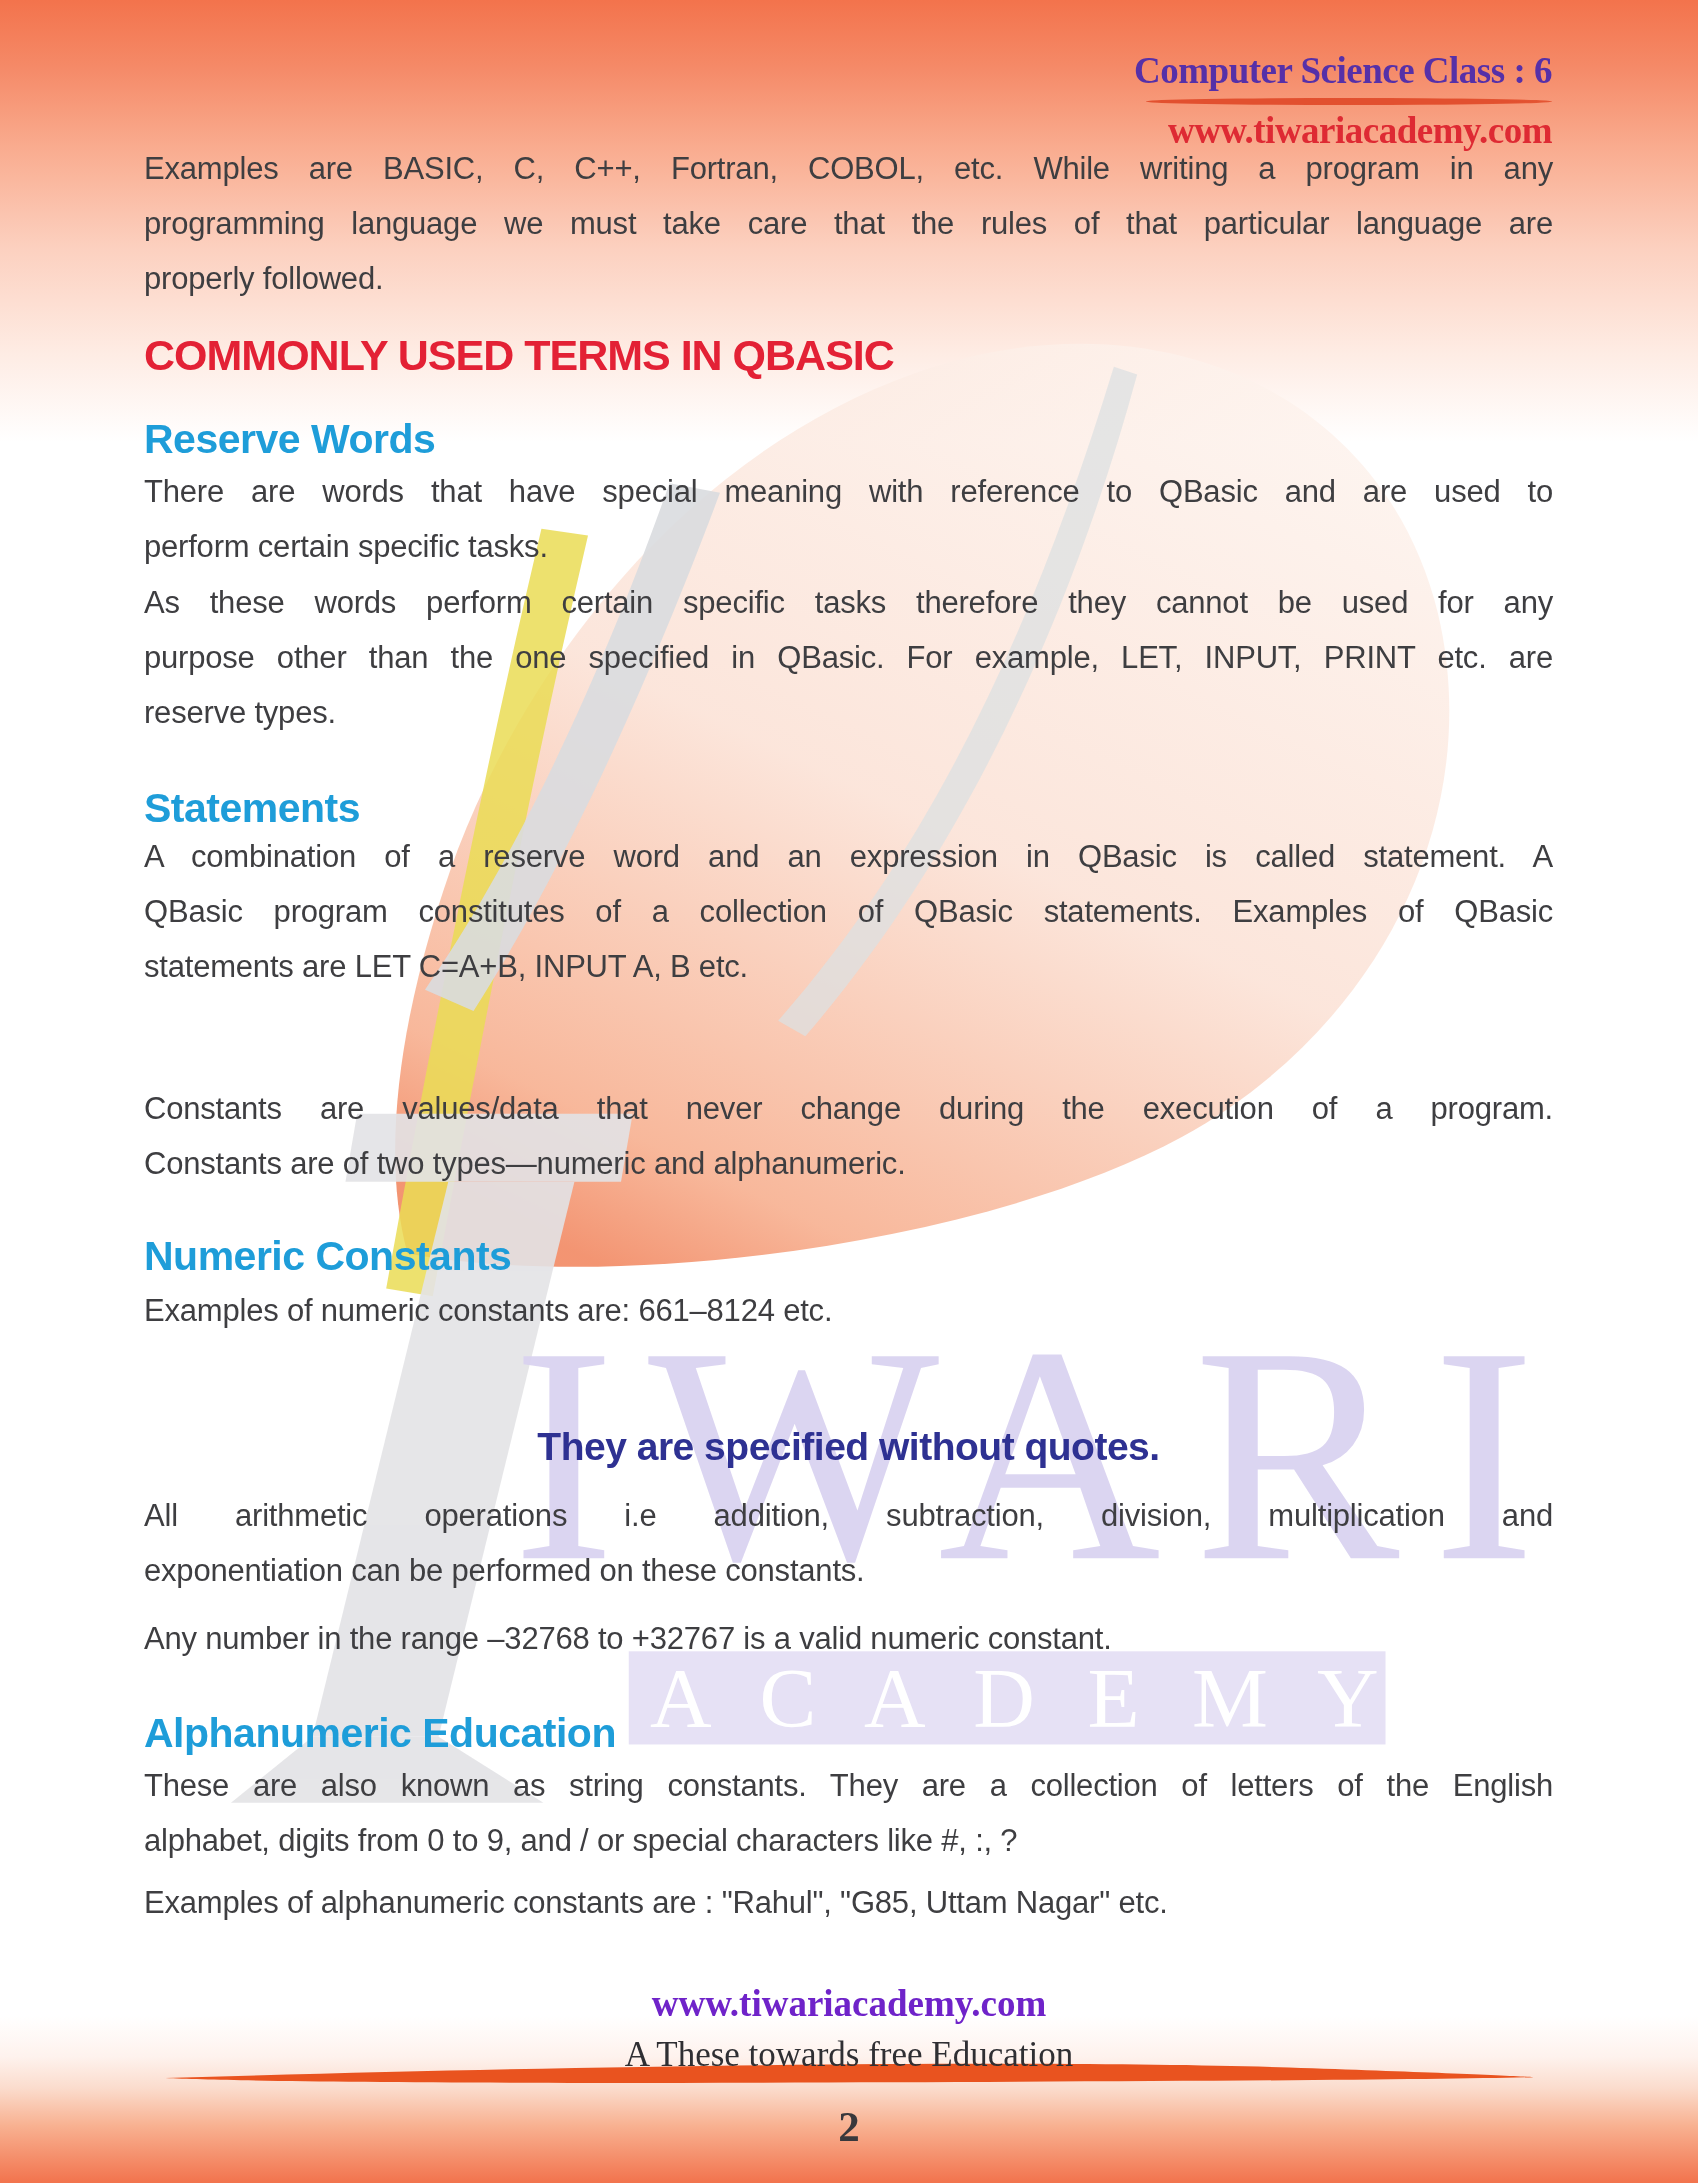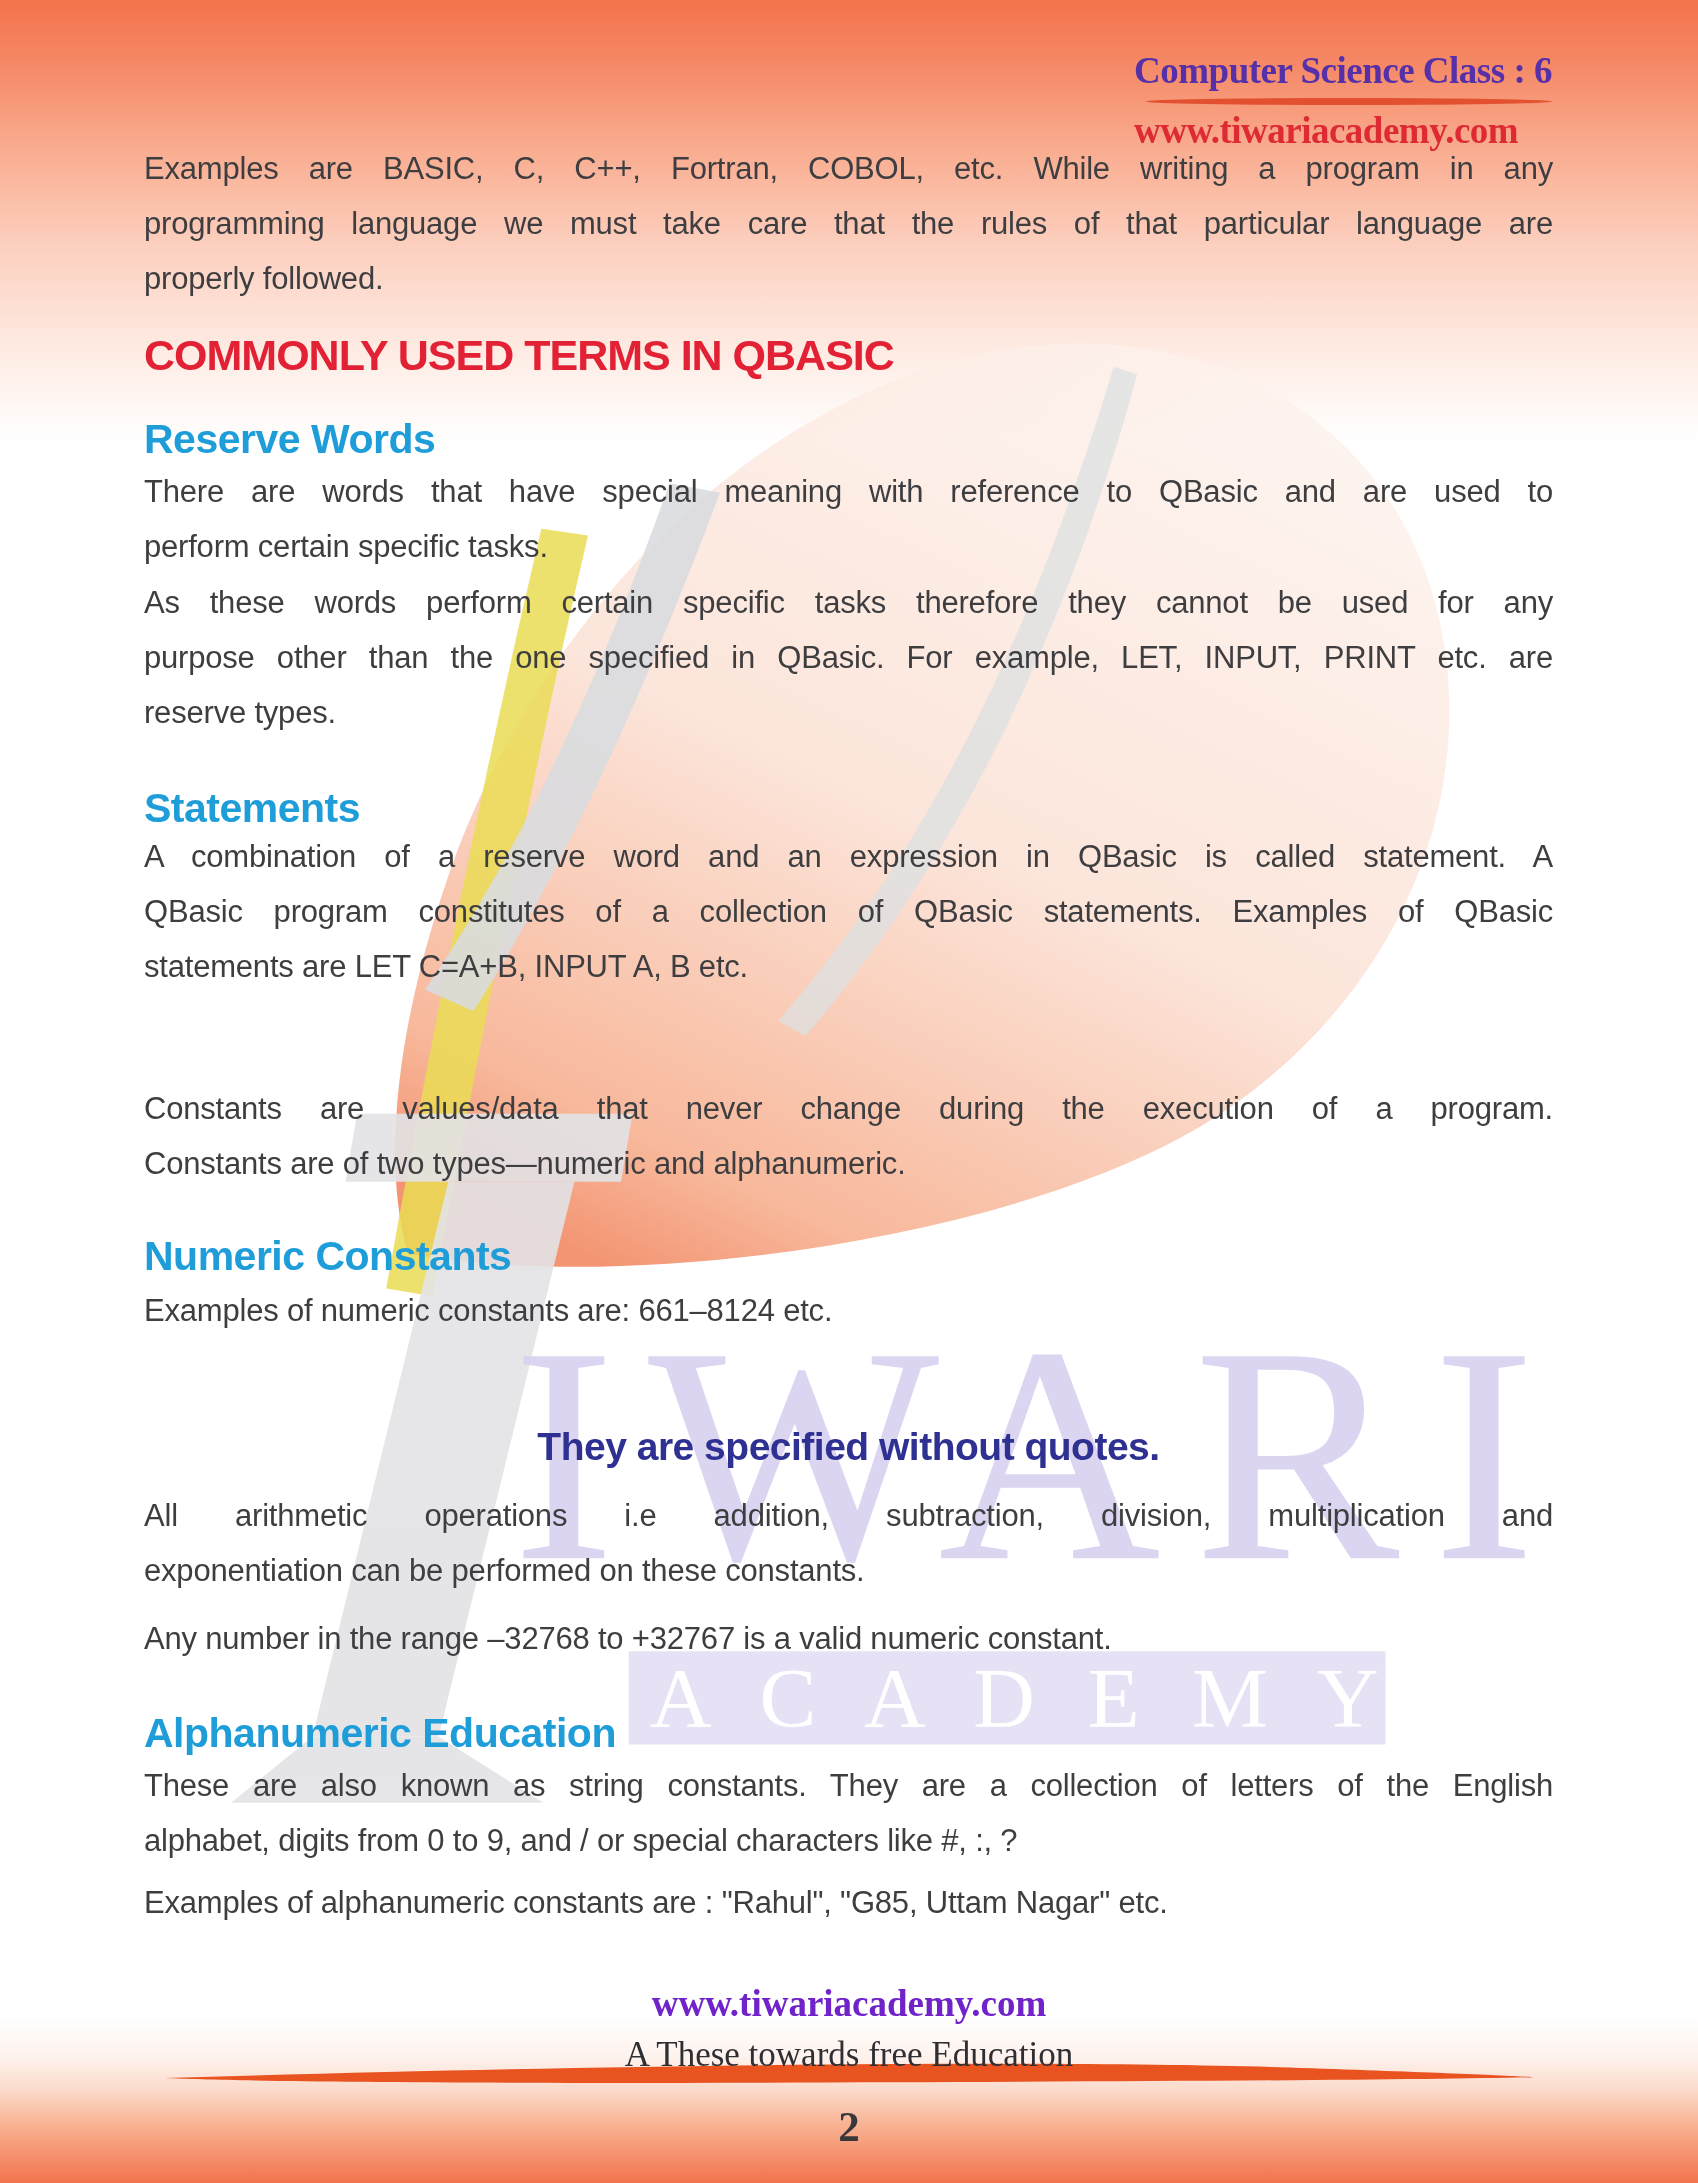--- a/index.html
+++ b/index.html
@@ -10,21 +10,21 @@
     overflow:hidden;
     background:linear-gradient(180deg,
       #F3734C 0px, #F58A68 68px, #F9AB8E 146px, #FCD0BF 247px, #FEECE4 354px, #FFFFFF 442px,
       #FFFFFF 2016px, #FEF2ED 2057px, #FBDCCD 2088px, #F8B292 2125px, #F2734D 2183px);
     font-family:"Liberation Sans", sans-serif;
   }
   
   .wm{position:absolute;left:0;top:0;width:1698px;height:2183px;z-index:0;}
   .wm text{font-family:"Liberation Serif", serif;}
   
-  .hdr{position:absolute;top:50px;right:146px;z-index:2;}
+  .hdr{position:absolute;top:50px;right:146px;text-align:right;z-index:2;}
   .hdr-title{
     font-family:"Liberation Serif", serif;
     font-weight:700;font-size:37px;line-height:41px;
     color:#5630A8;letter-spacing:-0.5px;
   }
   .hdr-swoosh{
     width:406px;height:6.8px;margin:6.8px 0 4.9px auto;
     border-radius:50%;
     background:radial-gradient(ellipse at 45% 50%, #E2502F 60%, #EC6B43 100%);
   }

